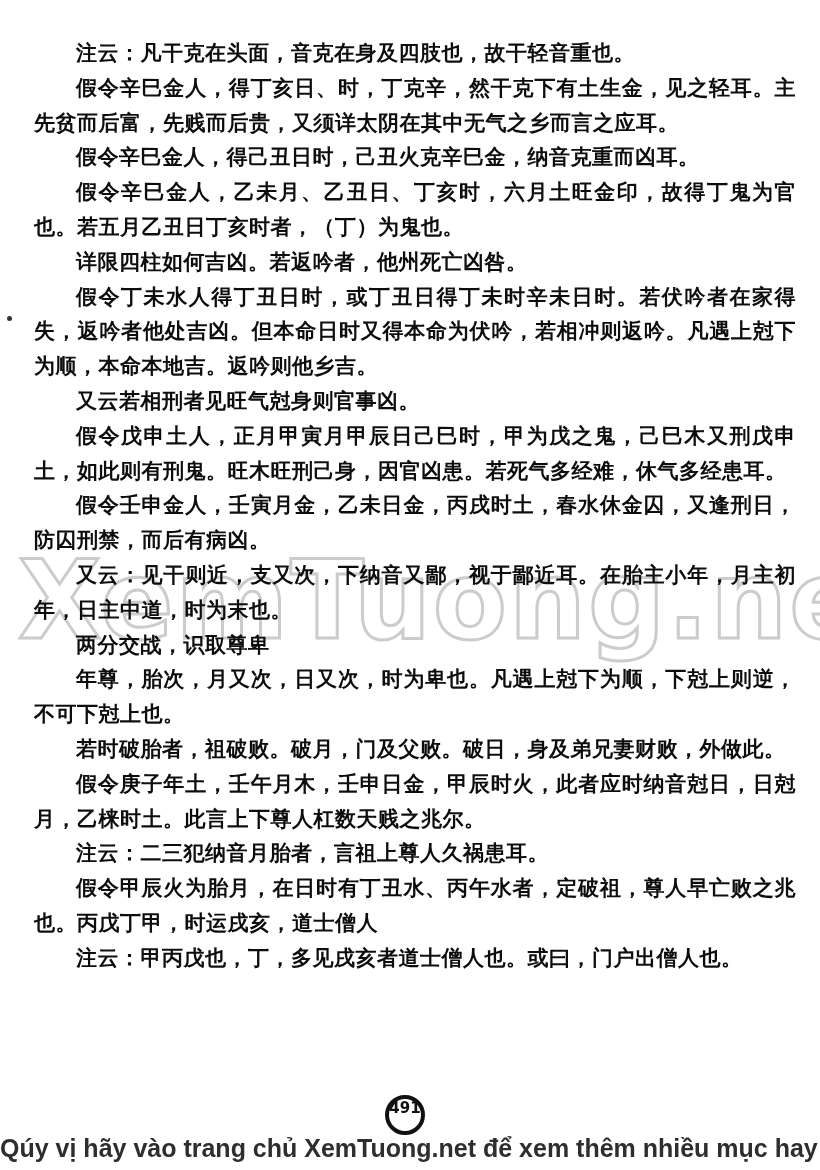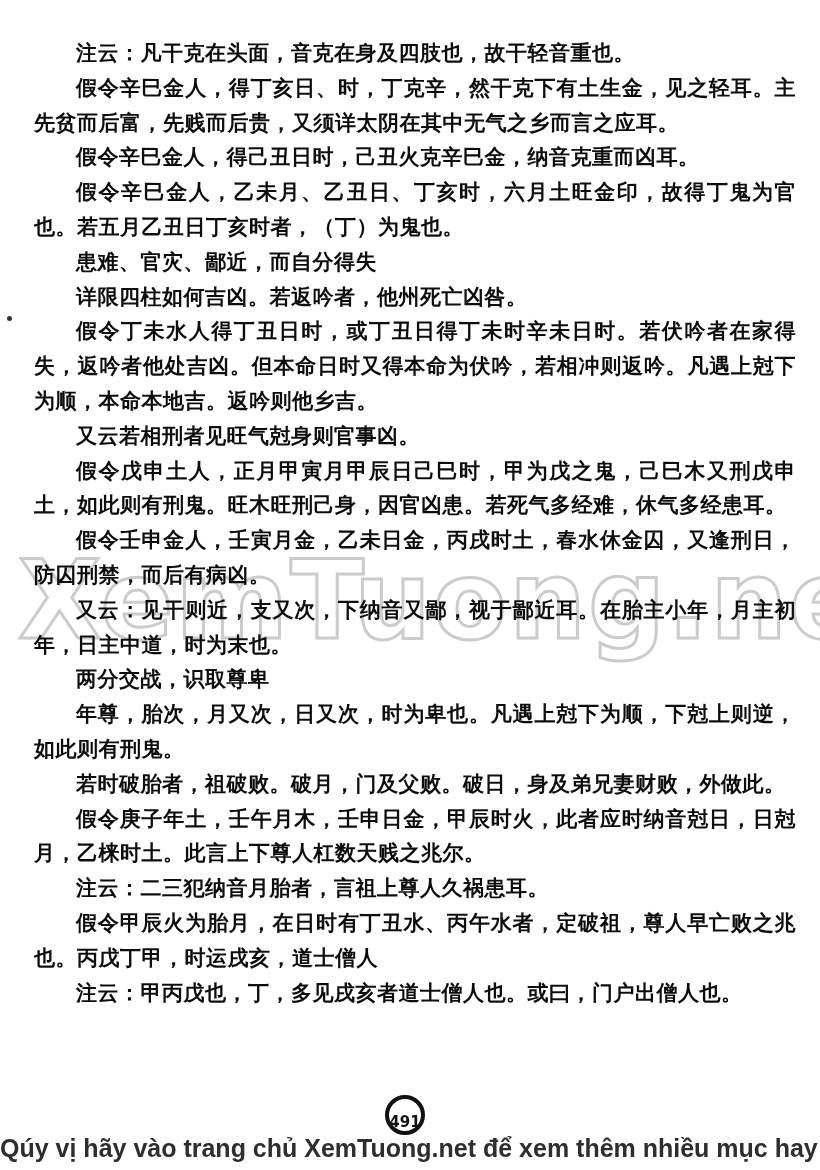--- a/index.html
+++ b/index.html
@@ -60,21 +60,21 @@
   .page-number-badge {
     position: absolute;
     left: 385px;
     top: 1095px;
     width: 32px;
     height: 32px;
     background: #ffffff;
     border: 4px solid #111111;
     border-radius: 50%;
     display: flex;
-    align-items: flex-end;
+    align-items: flex-start;
     justify-content: center;
     font-size: 15px;
     font-weight: bold;
     color: #111111;
     z-index: 3;
   }
   .footer-line {
     position: absolute;
     left: 0;
     right: 0;
@@ -95,29 +95,28 @@
 
   <div class="watermark">XemTuong.net</div>
 
   <div class="margin-speck"></div>
 
   <div class="content">
       <p>注云：凡干克在头面，音克在身及四肢也，故干轻音重也。</p>
       <p>假令辛巳金人，得丁亥日、时，丁克辛，然干克下有土生金，见之轻耳。主先贫而后富，先贱而后贵，又须详太阴在其中无气之乡而言之应耳。</p>
       <p>假令辛巳金人，得己丑日时，己丑火克辛巳金，纳音克重而凶耳。</p>
       <p>假令辛巳金人，乙未月、乙丑日、丁亥时，六月土旺金印，故得丁鬼为官也。若五月乙丑日丁亥时者，（丁）为鬼也。</p>
-      <p>患难、官灾、鄙近，而自分得失</p>
       <p>详限四柱如何吉凶。若返吟者，他州死亡凶咎。</p>
       <p>假令丁未水人得丁丑日时，或丁丑日得丁未时辛未日时。若伏吟者在家得失，返吟者他处吉凶。但本命日时又得本命为伏吟，若相冲则返吟。凡遇上尅下为顺，本命本地吉。返吟则他乡吉。</p>
       <p>又云若相刑者见旺气尅身则官事凶。</p>
       <p>假令戊申土人，正月甲寅月甲辰日己巳时，甲为戊之鬼，己巳木又刑戊申土，如此则有刑鬼。旺木旺刑己身，因官凶患。若死气多经难，休气多经患耳。</p>
       <p>假令壬申金人，壬寅月金，乙未日金，丙戌时土，春水休金囚，又逢刑日，防囚刑禁，而后有病凶。</p>
       <p>又云：见干则近，支又次，下纳音又鄙，视于鄙近耳。在胎主小年，月主初年，日主中道，时为末也。</p>
       <p>两分交战，识取尊卑</p>
-      <p>年尊，胎次，月又次，日又次，时为卑也。凡遇上尅下为顺，下尅上则逆，如此则有刑鬼。</p>
+      <p>年尊，胎次，月又次，日又次，时为卑也。凡遇上尅下为顺，下尅上则逆，不可下尅上也。</p>
       <p>若时破胎者，祖破败。破月，门及父败。破日，身及弟兄妻财败，外做此。</p>
       <p>假令庚子年土，壬午月木，壬申日金，甲辰时火，此者应时纳音尅日，日尅月，乙梾时土。此言上下尊人杠数天贱之兆尔。</p>
       <p>注云：二三犯纳音月胎者，言祖上尊人久祸患耳。</p>
       <p>假令甲辰火为胎月，在日时有丁丑水、丙午水者，定破祖，尊人早亡败之兆也。丙戊丁甲，时运戌亥，道士僧人</p>
       <p>注云：甲丙戊也，丁，多见戌亥者道士僧人也。或曰，门户出僧人也。</p>
     </div>
 
   <div class="page-number-badge">
     <span>491</span>
   </div>

